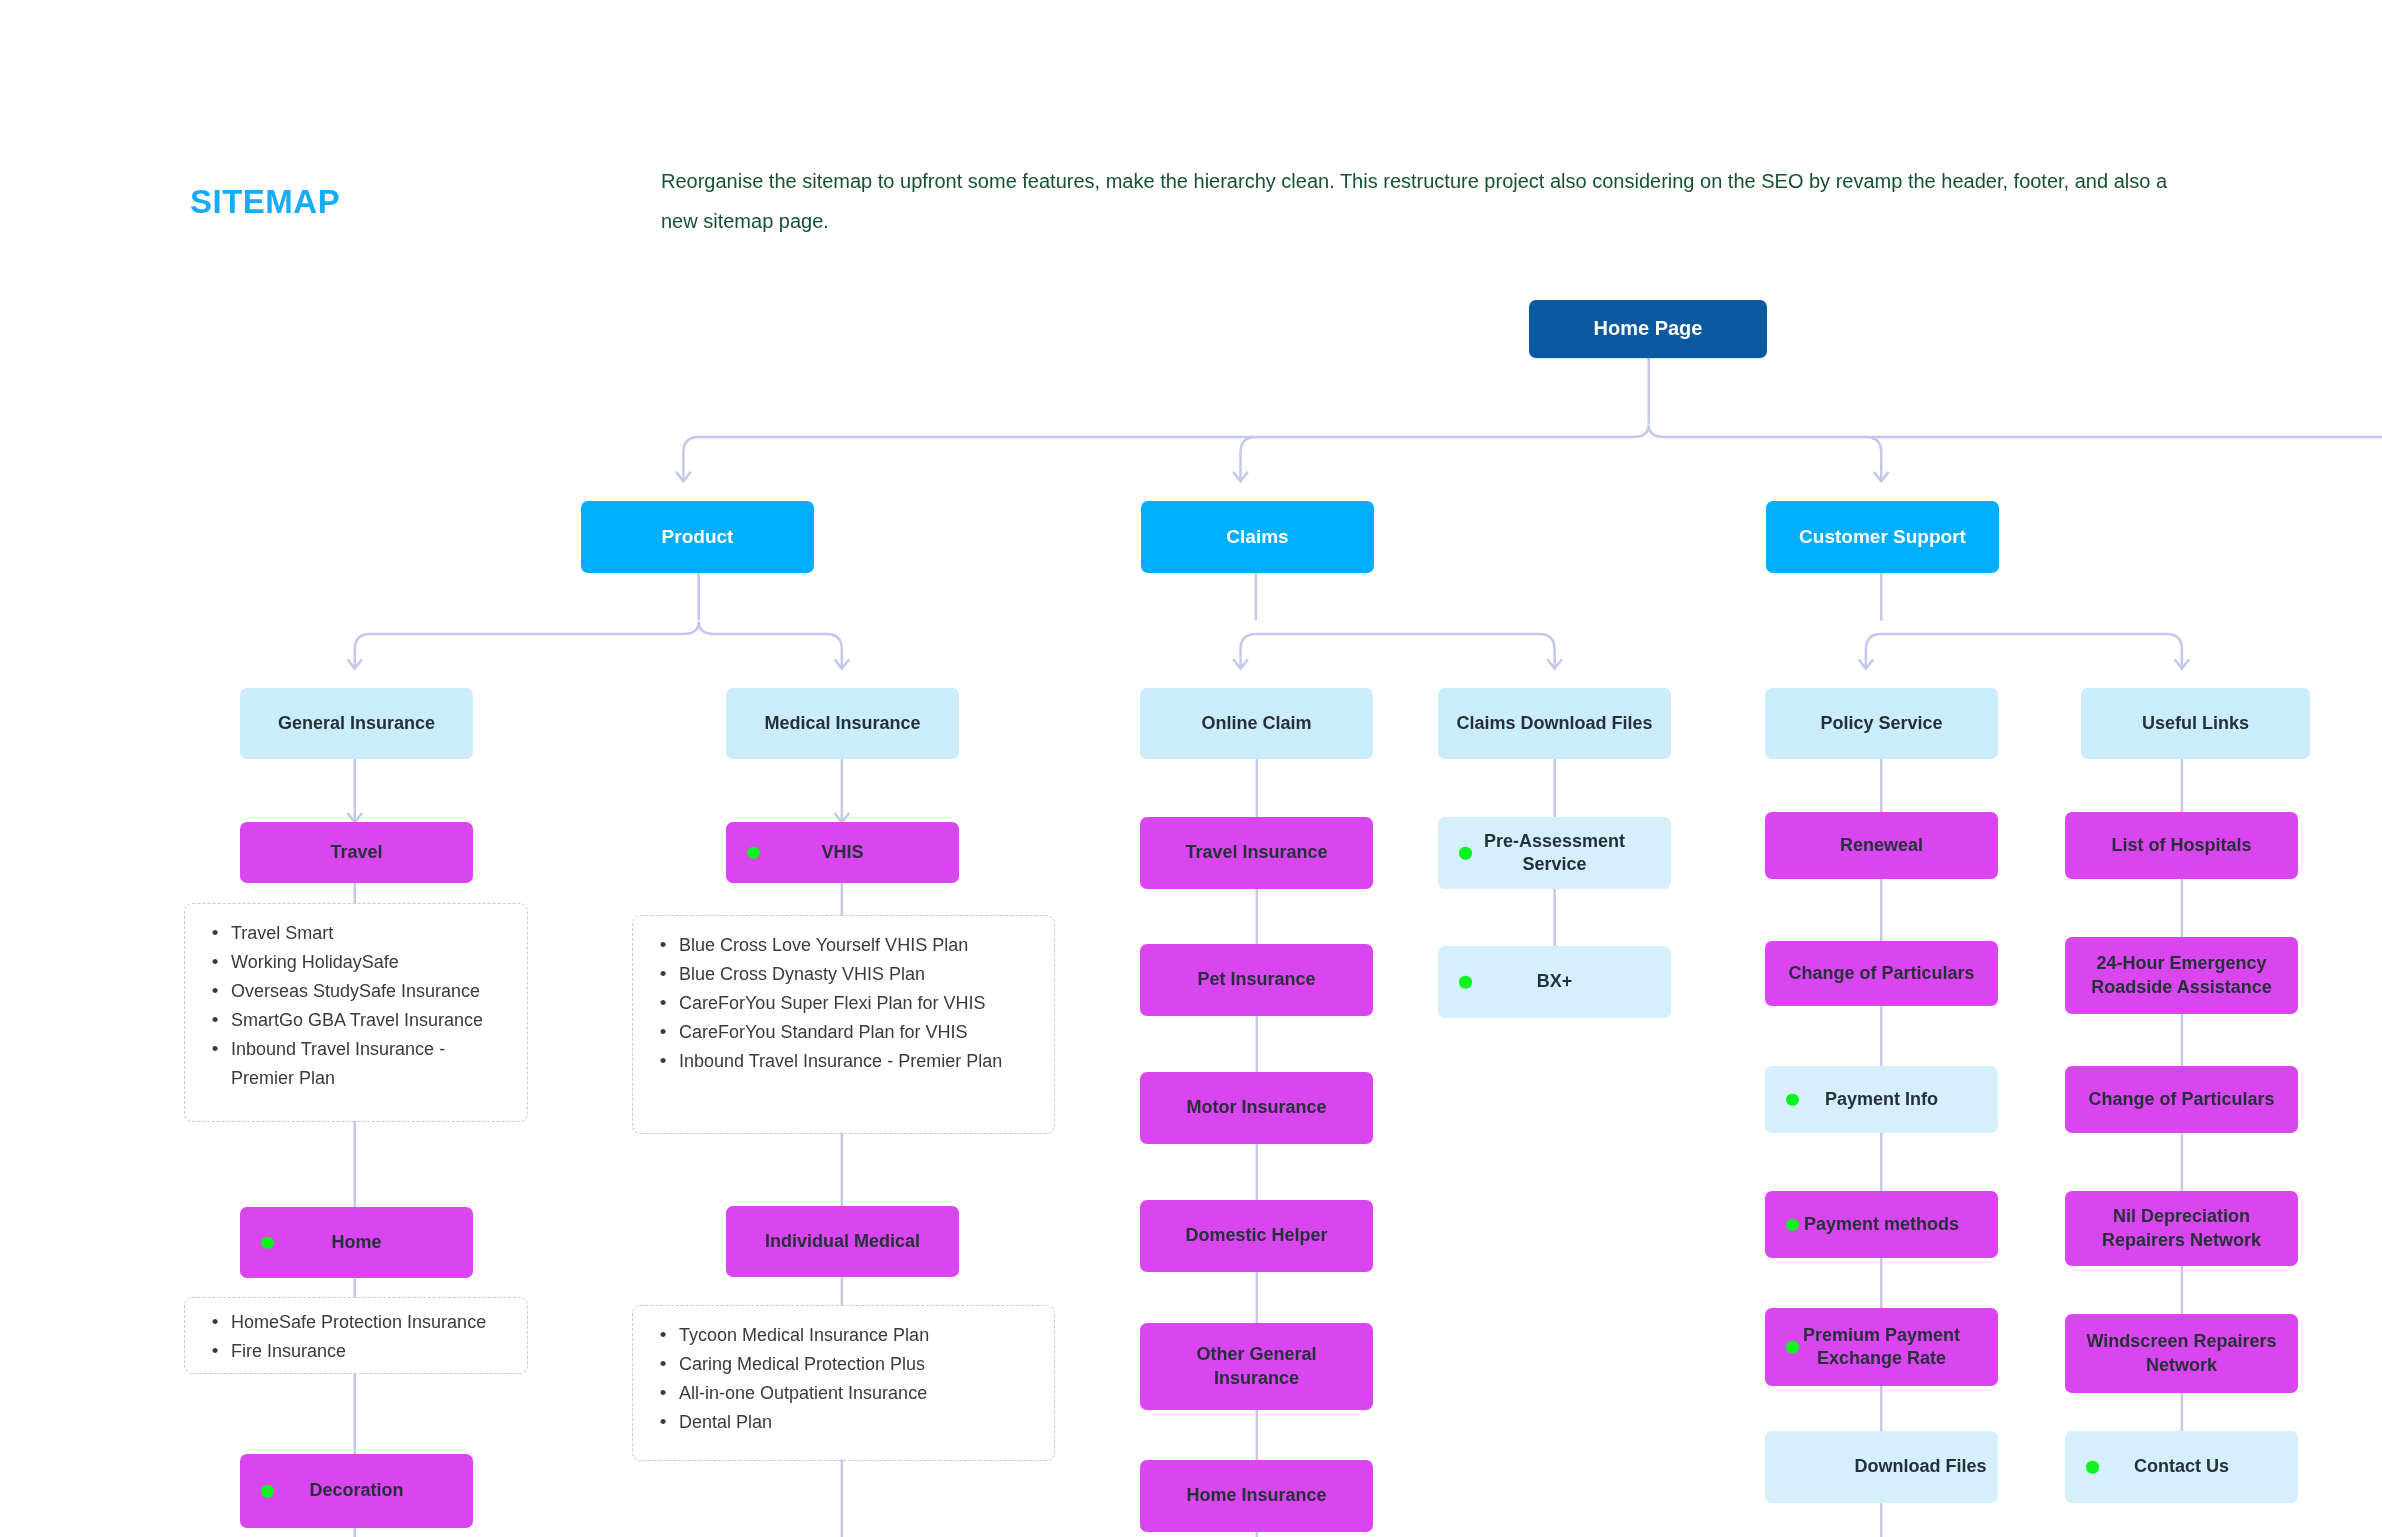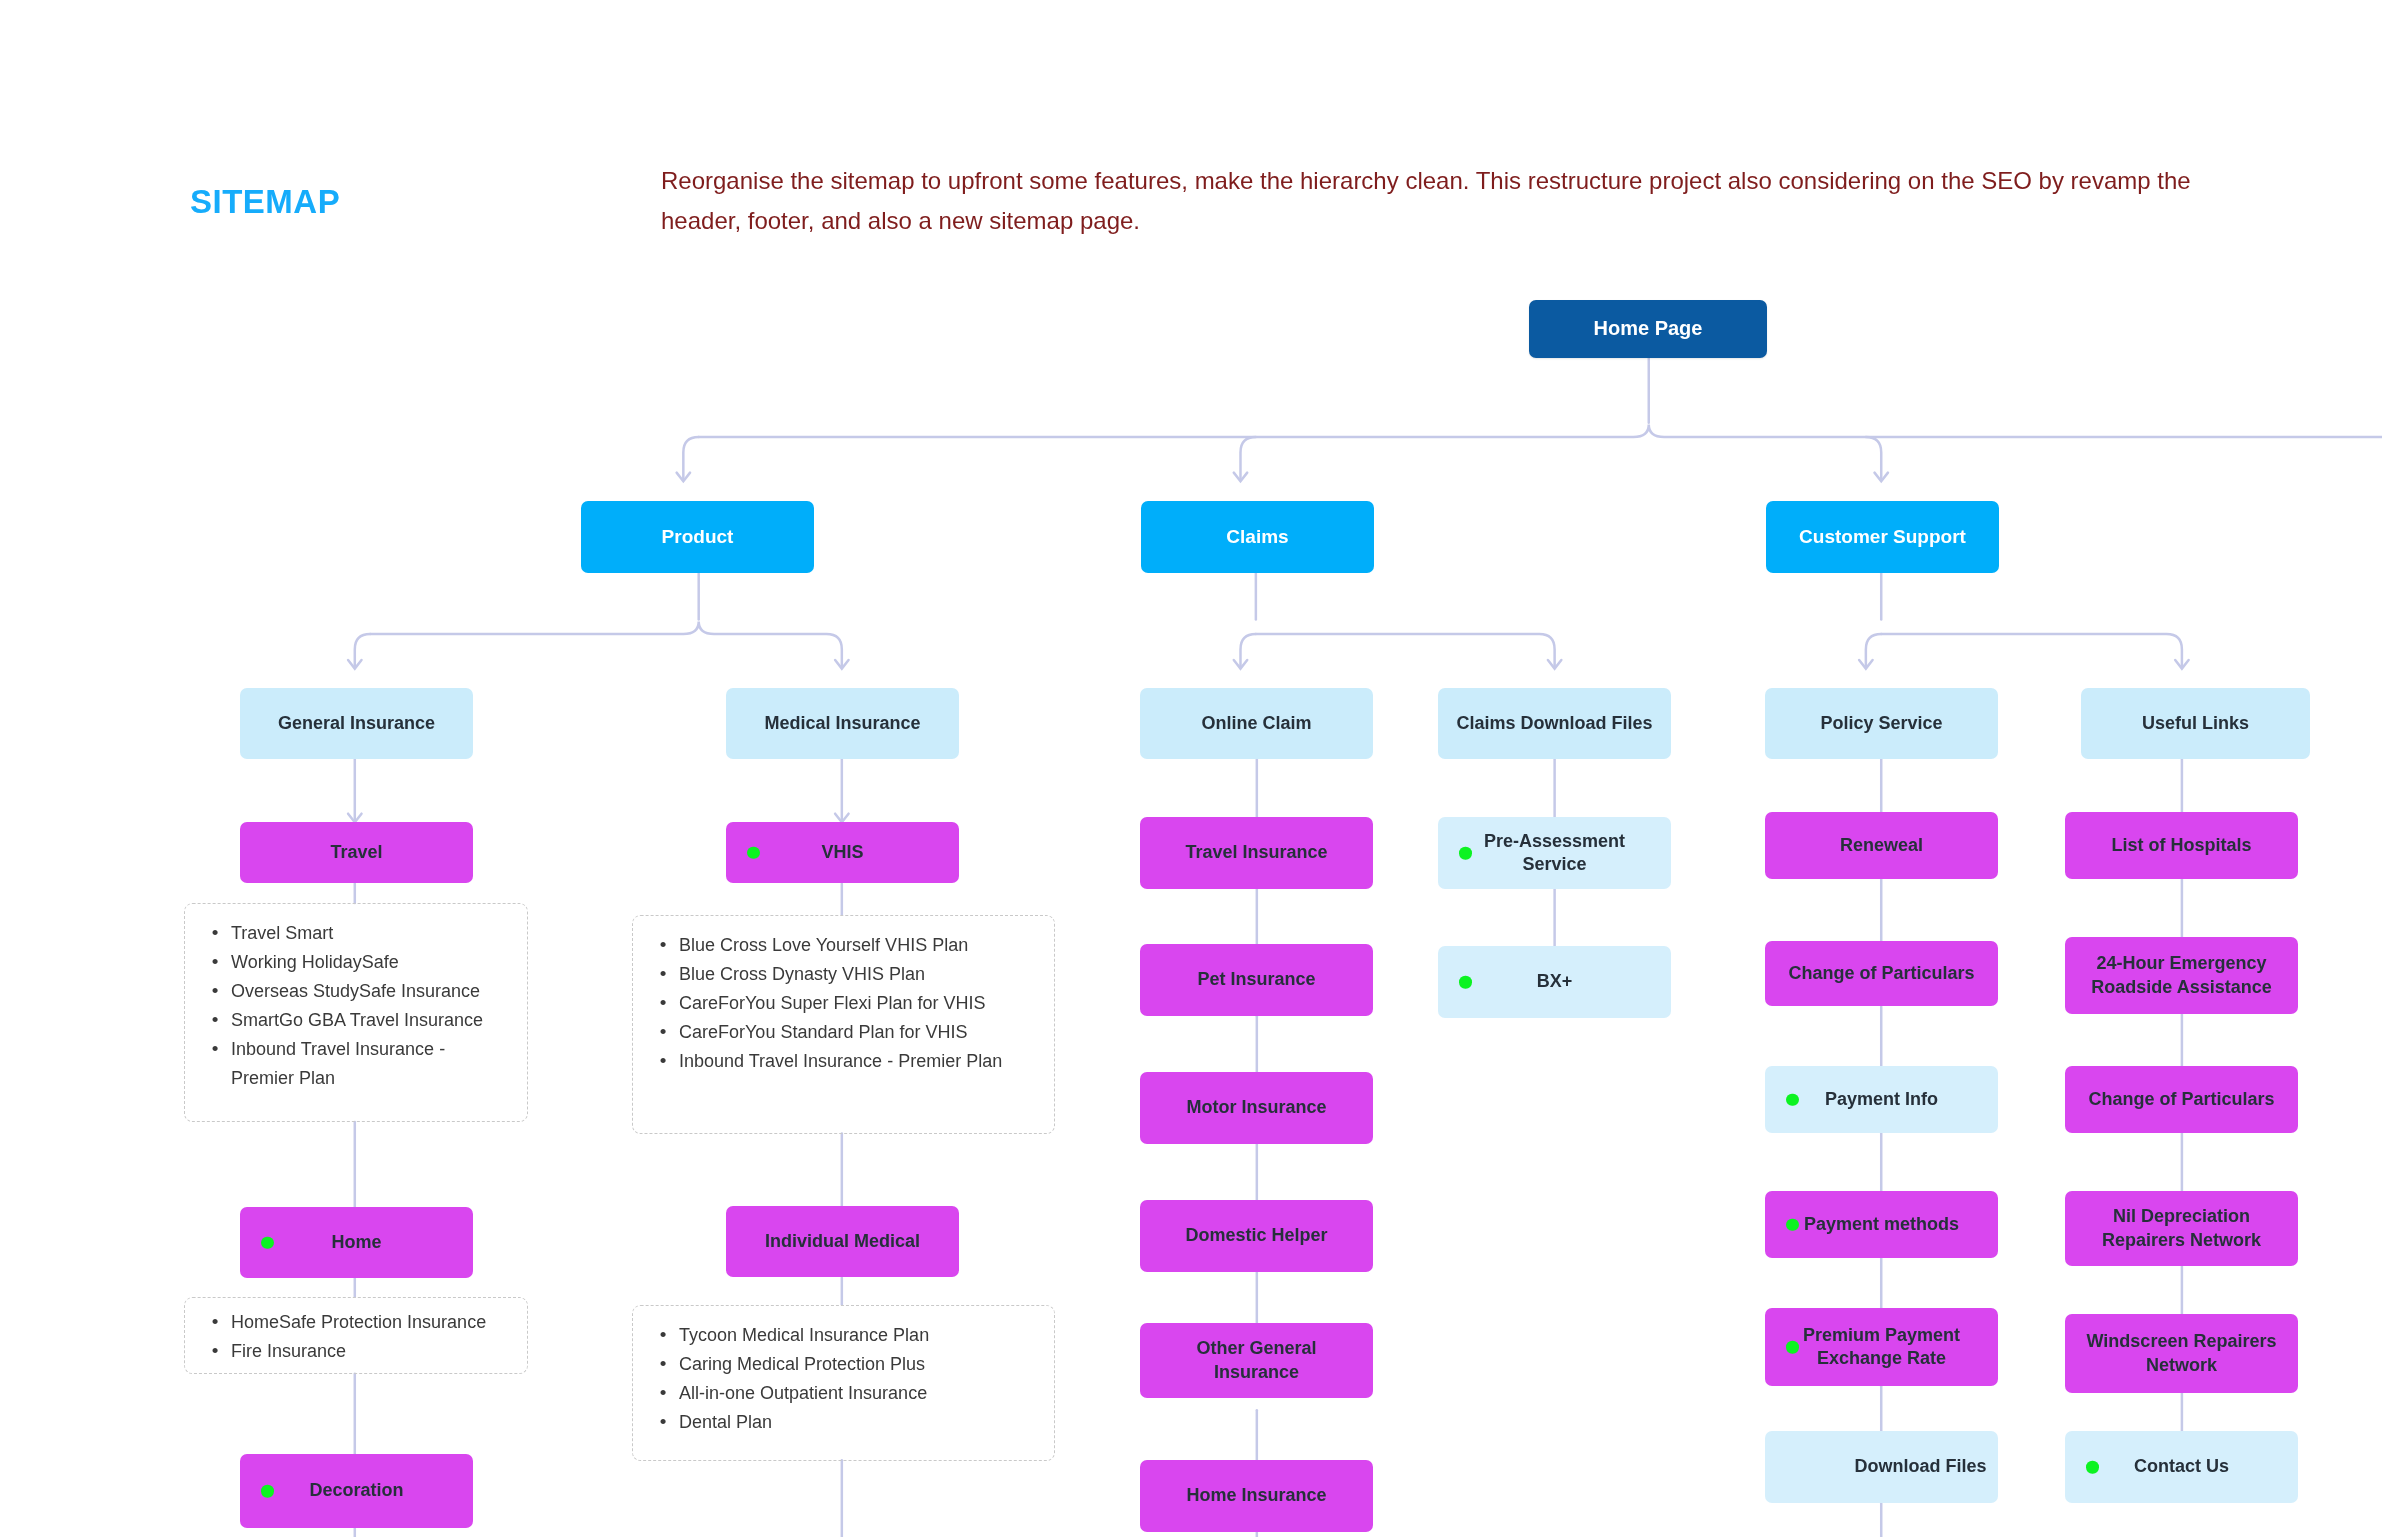--- a/index.html
+++ b/index.html
@@ -26,23 +26,23 @@
     font-weight: 700;
     letter-spacing: 0.5px;
     color: #16ACFB;
     margin-top: 18px;
   }
   #header-desc {
     position: absolute;
     left: 661px;
     top: 161px;
     width: 1547px;
-    font-size: 24px;
+    font-size: 20px;
     line-height: 40px;
-    color: #7f1d1d;
+    color: #14532d;
     font-weight: 400;
   }
 
   
   #links {
     position: absolute;
     left: 0; top: 0;
     width: 2383px; height: 1537px;
     pointer-events: none;
   }
@@ -324,21 +324,21 @@
   </div>
   <div class="node l4" style="left:1140px; top:944px; width:233px; height:72px;">
     <span class="label">Pet Insurance</span>
   </div>
   <div class="node l4" style="left:1140px; top:1072px; width:233px; height:72px;">
     <span class="label">Motor Insurance</span>
   </div>
   <div class="node l4" style="left:1140px; top:1200px; width:233px; height:72px;">
     <span class="label">Domestic Helper</span>
   </div>
-  <div class="node l4" style="left:1140px; top:1323px; width:233px; height:75px;">
+  <div class="node l4" style="left:1140px; top:1323px; width:233px; height:87px;">
     <span class="label">Other General Insurance</span>
   </div>
   <div class="node l4" style="left:1140px; top:1460px; width:233px; height:72px;">
     <span class="label">Home Insurance</span>
   </div>
 
   <div class="node l4 accent" style="left:1438px; top:817px; width:233px; height:72px;">
     <span class="dot"></span>
     <span class="label">Pre-Assessment Service</span>
   </div>

